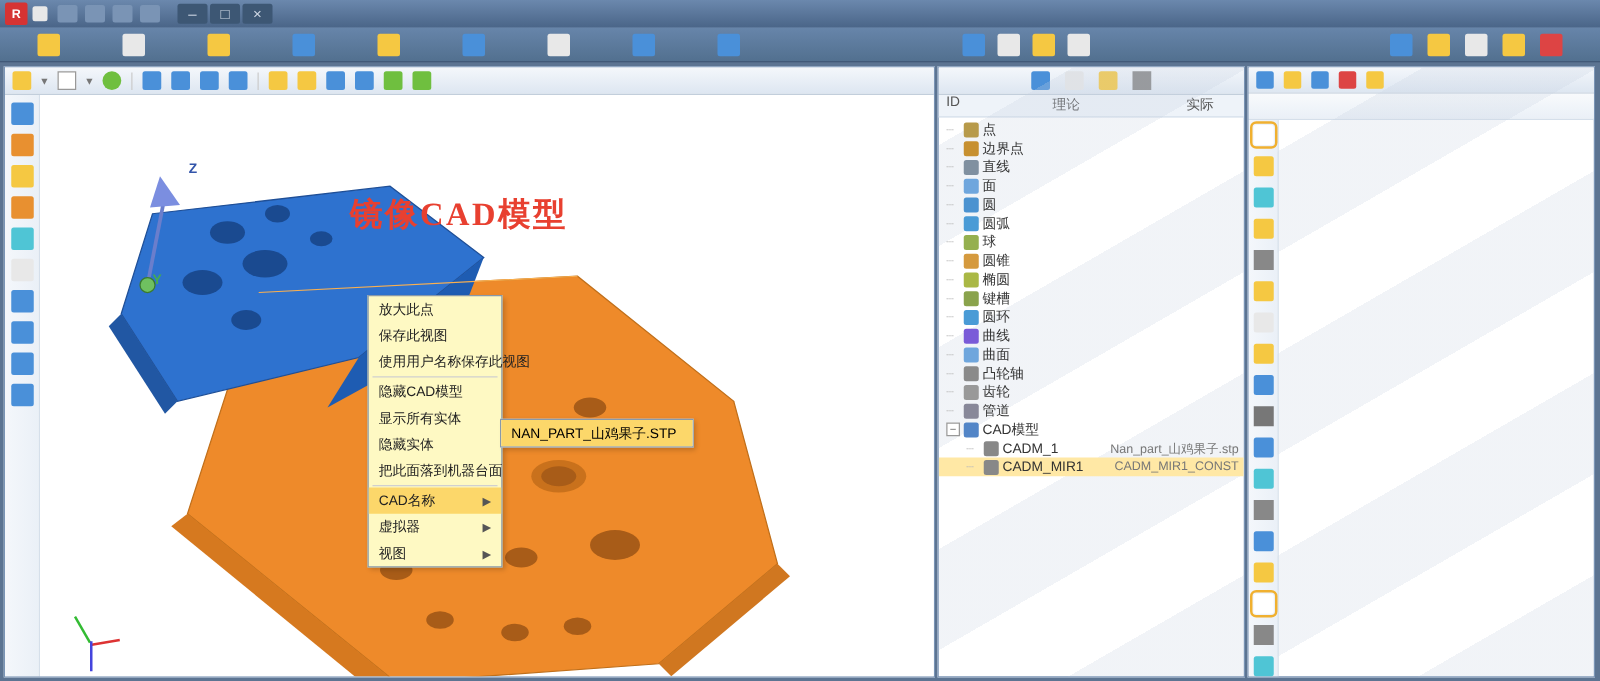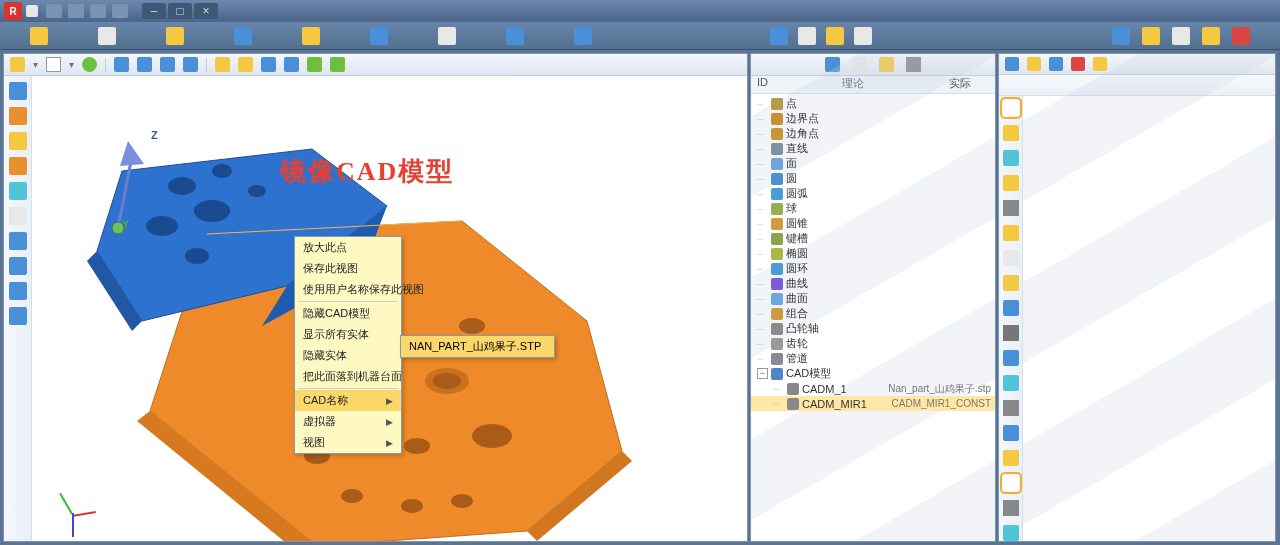--- a/index.html
+++ b/index.html
@@ -270,25 +270,20 @@
           <span class="tic" style="background: rgb(183, 154, 74);"></span>
           <span>点</span>
         </div>
         <div class="tnode">
           <span class="noexp"></span>
           <span class="tic" style="background: rgb(199, 144, 48);"></span>
           <span>边界点</span>
         </div>
         <div class="tnode">
           <span class="noexp"></span>
-          <span class="tic" style="background: rgb(200, 150, 58);"></span>
-          <span>边角点</span>
-        </div>
-        <div class="tnode">
-          <span class="noexp"></span>
           <span class="tic" style="background: rgb(128, 144, 160);"></span>
           <span>直线</span>
         </div>
         <div class="tnode">
           <span class="noexp"></span>
           <span class="tic" style="background: rgb(111, 166, 221);"></span>
           <span>面</span>
         </div>
         <div class="tnode">
           <span class="noexp"></span>
@@ -305,47 +300,42 @@
           <span class="tic" style="background: rgb(149, 176, 79);"></span>
           <span>球</span>
         </div>
         <div class="tnode">
           <span class="noexp"></span>
           <span class="tic" style="background: rgb(213, 154, 62);"></span>
           <span>圆锥</span>
         </div>
         <div class="tnode">
           <span class="noexp"></span>
+          <span class="tic" style="background: rgb(170, 184, 69);"></span>
+          <span>椭圆</span>
+        </div>
+        <div class="tnode">
+          <span class="noexp"></span>
           <span class="tic" style="background: rgb(138, 163, 76);"></span>
           <span>键槽</span>
         </div>
         <div class="tnode">
           <span class="noexp"></span>
-          <span class="tic" style="background: rgb(170, 184, 69);"></span>
-          <span>椭圆</span>
-        </div>
-        <div class="tnode">
-          <span class="noexp"></span>
           <span class="tic" style="background: rgb(74, 155, 214);"></span>
           <span>圆环</span>
         </div>
         <div class="tnode">
           <span class="noexp"></span>
           <span class="tic" style="background: rgb(122, 91, 216);"></span>
           <span>曲线</span>
         </div>
         <div class="tnode">
           <span class="noexp"></span>
           <span class="tic" style="background: rgb(111, 166, 221);"></span>
           <span>曲面</span>
-        </div>
-        <div class="tnode">
-          <span class="noexp"></span>
-          <span class="tic" style="background: rgb(202, 154, 69);"></span>
-          <span>组合</span>
         </div>
         <div class="tnode">
           <span class="noexp"></span>
           <span class="tic" style="background: rgb(138, 138, 138);"></span>
           <span>凸轮轴</span>
         </div>
         <div class="tnode">
           <span class="noexp"></span>
           <span class="tic" style="background: rgb(153, 153, 153);"></span>
           <span>齿轮</span>

